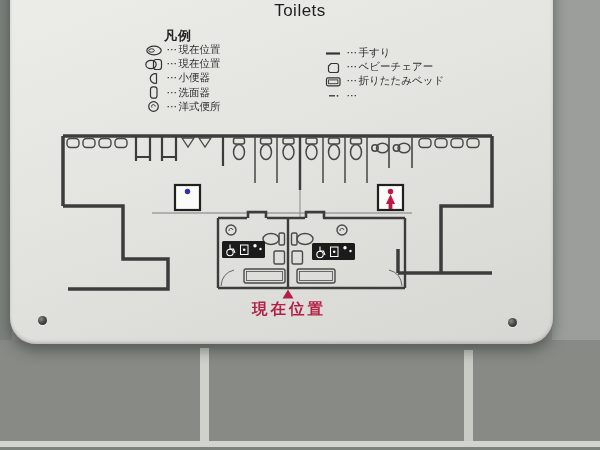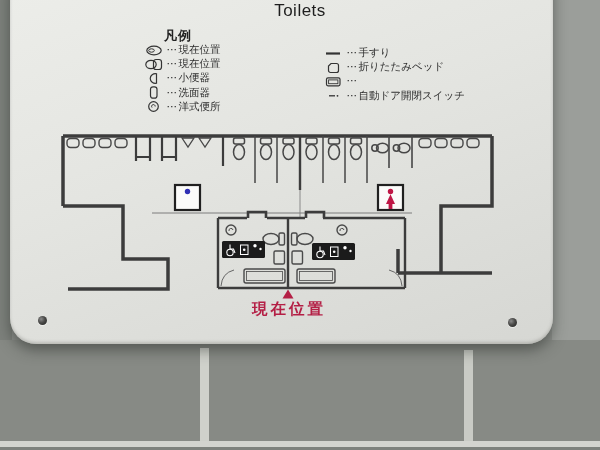--- a/index.html
+++ b/index.html
@@ -116,36 +116,36 @@
       <line x1="2" y1="6.5" x2="16" y2="6.5" stroke="#333" stroke-width="2.2"></line>
     </svg>
     <span class="lg-dots">･･･</span>
     <span>手すり</span>
   </div>
   <div class="lg-row">
     <svg width="20" height="13">
       <path d="M7 2.5 h5.5 a2 2 0 0 1 2 2 v5 a2 2 0 0 1 -2 2 h-6 a2 2 0 0 1 -2 -2 v-4.5 Z" stroke="#333" stroke-width="1.2" fill="none"></path>
     </svg>
     <span class="lg-dots">･･･</span>
-    <span>折りたたみベッド</span>
+    <span>ベビーチェアー</span>
   </div>
   <div class="lg-row">
     <svg width="20" height="13">
       <rect x="2.5" y="2.8" width="13.5" height="8" rx="1.5" stroke="#333" stroke-width="1.2" fill="none"></rect>
       <rect x="4.6" y="4.9" width="9.3" height="3.8" stroke="#333" stroke-width="0.9" fill="none"></rect>
     </svg>
     <span class="lg-dots">･･･</span>
+    <span>折りたたみベッド</span>
   </div>
   <div class="lg-row">
     <svg width="20" height="13">
       <line x1="5" y1="6.8" x2="11" y2="6.8" stroke="#333" stroke-width="1.3"></line>
       <circle cx="13.5" cy="6.8" r="0.9" fill="#333"></circle>
     </svg>
     <span class="lg-dots">･･･</span>
-    <span>自動ドア開閉スイッチ</span>
   </div>
 </div>
 
 <svg class="plan" width="450" height="192" viewBox="0 0 450 192">
 
   <g stroke="#3c3c3c" fill="none">
     <path d="M8 8 H437" stroke-width="3.5"></path>
     <path d="M8 8 V78" stroke-width="3.5"></path>
     <path d="M8 78 H68 V131 H113 V161 H13" stroke-width="3.5"></path>
     <path d="M437 8 V78 H386 V145" stroke-width="3.5"></path>

